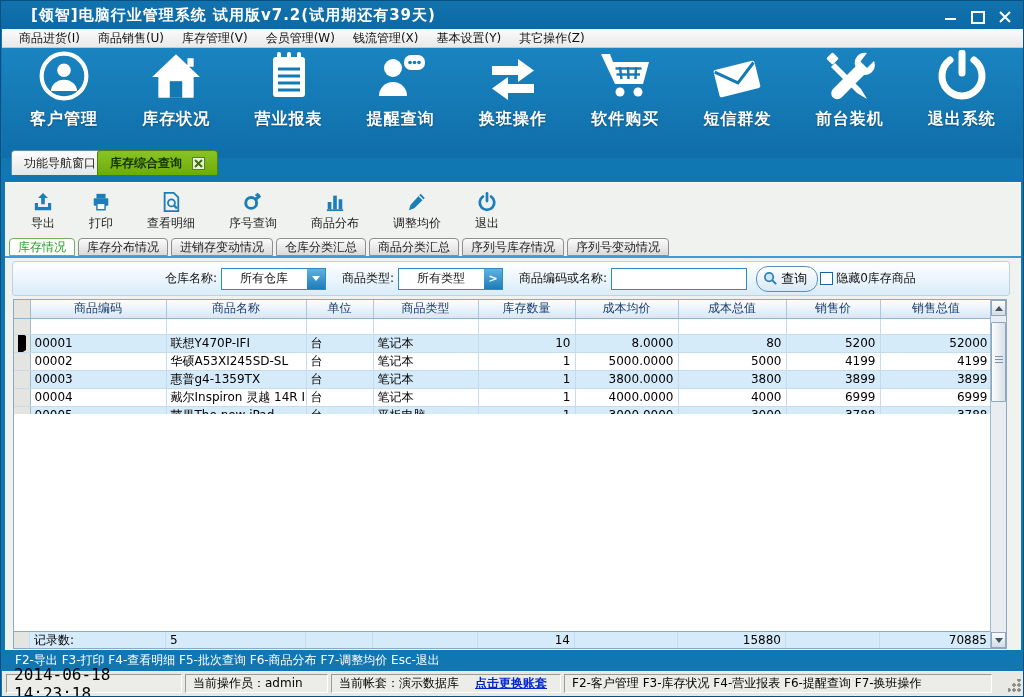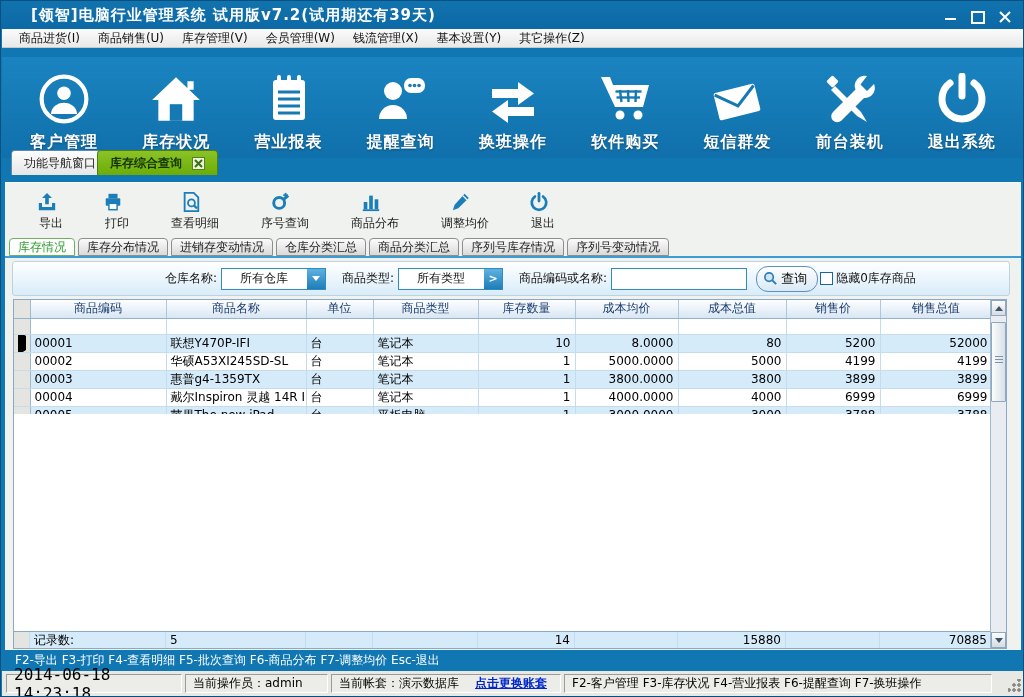--- a/index.html
+++ b/index.html
@@ -18,21 +18,21 @@
 
   
   .menubar { position:absolute; left:1px; top:28px; width:1022px; height:19px;
     background:linear-gradient(#FBFBFB,#E9E9E9); border-bottom:1px solid #C9C9C9;
     display:flex; align-items:center; padding-left:8px; }
   .menu-item { font-size:12px; color:#111; padding:0 9px; line-height:19px; }
 
   
   .bigbar { position:absolute; left:1px; top:47px; width:1022px; height:110px;
     background:linear-gradient(#1A84C0,#0F6EA9);
-    display:flex; justify-content:space-around; align-items:center; padding:0 6px;margin-top:9px; }
+    display:flex; justify-content:space-around; align-items:flex-start; padding:0 6px; }
   .tool-item { display:flex; flex-direction:column; align-items:center; width:104px; cursor:pointer; }
   .tool-icon { height:54px; display:flex; align-items:flex-end; justify-content:center; }
   .tool-label { margin-top:7px; color:#fff; font-size:16px; font-weight:bold; letter-spacing:1px; text-shadow:0 1px 2px rgba(0,0,0,.35); }
 
   
   .tabstrip { position:absolute; left:1px; top:157px; width:1022px; height:24px; background:#1177B3; }
   .tab { position:absolute; bottom:7px; height:23px; border:1px solid #5E8BAD; border-bottom:none;
     border-radius:4px 4px 0 0; font-size:12px; display:flex; align-items:center; padding:12px 12px; }
   .tab-nav { left:9px; background:linear-gradient(#FDFDFD,#E6E6E6); color:#222; }
   .tab-active { left:95px; background:linear-gradient(#8AC327,#6CAC07); color:#143300; font-weight:bold; border-color:#4F7F12; }
@@ -41,21 +41,21 @@
 
   
   .content { position:absolute; left:4px; top:181px; width:1016px; height:468px;
     background:#F0F2EF; border-top:1px solid #FDFDFD; }
 
   
   .ribbon { position:absolute; left:0; top:4px; width:1016px; height:48px;
     display:flex; align-items:center; gap:34px; padding-left:26px; }
   .rbtn { display:flex; flex-direction:column; align-items:center; gap:2px; cursor:pointer; }
   .rbtn-icon { height:22px; display:flex; align-items:center; }
-  .rbtn-label { font-size:12px; color:#222;margin-left:8px; }
+  .rbtn-label { font-size:12px; color:#222; }
 
   
   .subtabs { position:absolute; left:4px; top:55px; height:19px; display:flex; gap:3px; }
   .stab { height:18px; border:1px solid #8E8E8E; border-radius:4px 4px 0 0;
     background:linear-gradient(#FBFBFB,#DADADA); font-size:12px; color:#222;
     display:flex; align-items:center; padding:0 8px; cursor:pointer;font-family:Liberation Serif, serif; }
   .stab.active { background:#fff; border-color:#6FAF5E; color:#2E9B2E; }
   .subtab-line { position:absolute; left:0; top:73px; width:1016px; height:2px; background:#3D9BD5; }
 
   

